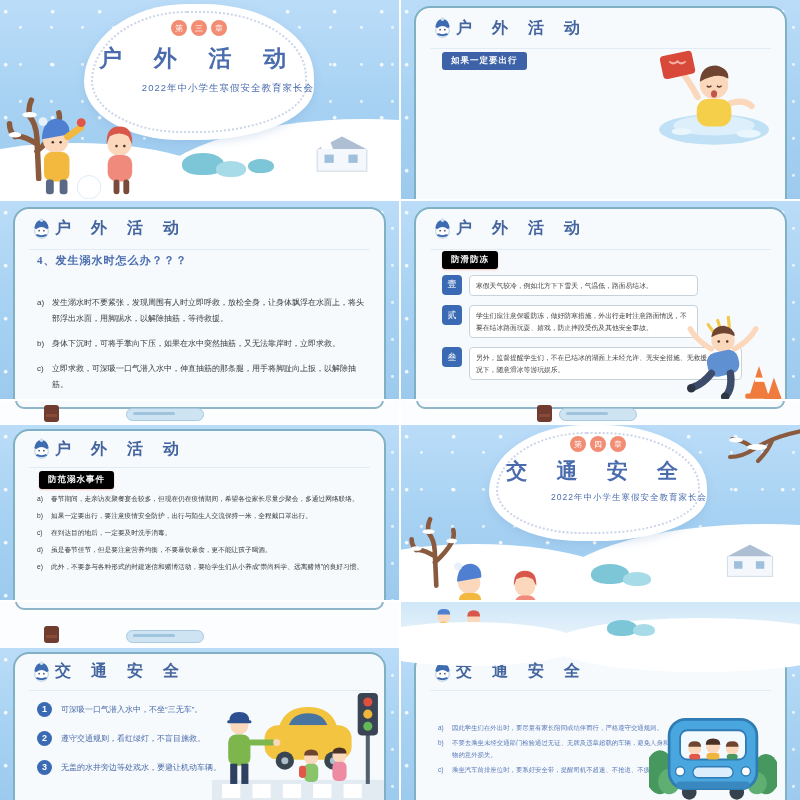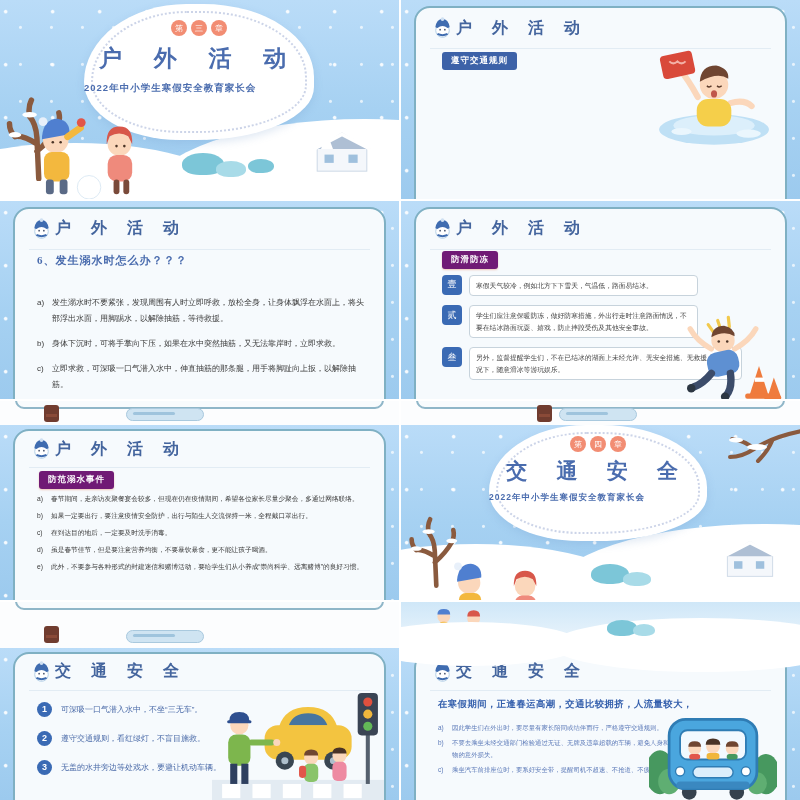--- a/index.html
+++ b/index.html
@@ -11,21 +11,21 @@
  radial-gradient(circle at 12% 22%,rgba(255,255,255,.9) 1.1px,rgba(255,255,255,0) 2.4px),
  radial-gradient(circle at 66% 74%,rgba(255,255,255,.7) 1px,rgba(255,255,255,0) 2px),
  linear-gradient(180deg,#badcf8 0%,#a6d1f2 55%,#9ccaee 100%);
  background-size:47px 53px,31px 37px,100% 100%}
 .card{position:absolute;left:13px;right:13px;top:6px;bottom:-26px;background:#f6fafd;border:2px solid #7fb0c3;border-radius:16px}
 .hline{position:absolute;left:14px;right:14px;top:40px;height:1px;background:#e2ecf4}
 .hdr{position:absolute;top:9px;left:18px;display:flex;align-items:center;gap:5px}
 .hdr-t{font-family:"Liberation Serif","DejaVu Serif",serif;font-weight:700;font-size:16px;letter-spacing:8px;color:#44659e;white-space:nowrap}
 .badge{position:absolute;color:#fff;font-size:8.5px;font-weight:700;padding:3px 9px;border-radius:3px;letter-spacing:1px;white-space:nowrap}
 .badge.b{background:#3d62a8}
-.badge.o{background:#701a75;box-shadow:0 1px 2px rgba(230,120,80,.4)}
+.badge.o{background:#000000;box-shadow:0 1px 2px rgba(230,120,80,.4)}
 .paras{position:absolute}
 .paras p{font-size:8px;line-height:1.95;color:#3a3a3a}
 .items{position:absolute}
 .itm{display:flex;gap:4px;color:#3a3a3a}
 .itm .lb{flex:0 0 11px}
 .itm .tx{flex:1}
 .cttl{position:absolute;font-family:"Liberation Serif","DejaVu Serif",serif;font-weight:700;color:#4a6cae;white-space:nowrap}
 .rows{position:absolute}
 .boxrow{display:flex;gap:7px;margin-bottom:9px}
 .numsq{flex:0 0 20px;height:20px;background:#3a6ab4;color:#fff;border-radius:4px;display:flex;align-items:center;justify-content:center;font-size:9px;align-self:flex-start}
@@ -41,21 +41,21 @@
 .cardline{position:absolute;left:15px;right:15px;top:-10px;height:18px;border:2px solid #8fb6c8;border-radius:12px;background:#f8fbfd}
 .chair{position:absolute;width:15px;height:17px;background:#703c2f;border-radius:3px}
 .chair::after{content:"";position:absolute;left:2px;right:2px;top:9px;height:3px;background:#8a4a38}
 .sled{position:absolute;width:78px;height:13px;background:#cfe4f2;border:1px solid #a9c9de;border-radius:7px}
 .sled::after{content:"";position:absolute;left:6px;top:3px;width:42px;height:3px;background:#9fc4dd;border-radius:2px}
 .cloud{position:absolute;background:#fff;border-radius:48% 52% 55% 45%/62% 58% 42% 46%;box-shadow:0 3px 8px rgba(110,150,200,.22);z-index:2}
 .cloud::before{content:"";position:absolute;inset:7px;border:2px dotted #ccd4e8;border-radius:inherit}
 .chaprow{position:relative;display:flex;justify-content:center;gap:4px}
 .chc{width:16px;height:16px;border-radius:50%;background:#f28d73;color:#fff;font-size:8px;display:flex;align-items:center;justify-content:center}
 .cov-t{position:relative;text-align:center;font-family:"Liberation Serif","DejaVu Serif",serif;font-weight:700;color:#4a6cae;white-space:nowrap}
-.cov-s{position:relative;text-align:left;font-weight:700;color:#4a6cae}
+.cov-s{position:relative;text-align:right;font-weight:400;color:#4a6cae}
 .gnd{position:absolute;left:0;right:0;bottom:0;height:16px;background:#fff;z-index:1}
 .hill{position:absolute;background:#fff;border-radius:50%;z-index:1}
 .hill.sh{background:#e4f0fa}
 .bush{position:absolute;background:#7cc6d8;border-radius:50% 50% 42% 42%;z-index:2}
 .bush.lt{background:#a8dbe8}
 .wtree{position:absolute;width:0;height:0;border-left:6px solid transparent;border-right:6px solid transparent;border-bottom:16px solid #fff;z-index:2}
 .illus{position:absolute}
 .z2{z-index:2}.z3{z-index:3}
 </style>
 </head>
@@ -126,21 +126,21 @@
           <circle cx="10" cy="16" r="8" fill="#fff" stroke="#aac9e2"></circle>
           <path d="M1.5 12 Q3 2.5 10 2 Q17 2.5 18.5 12 L16 13 Q10 8 4 13 Z" fill="#3f6cb0"></path>
           <circle cx="10" cy="2.5" r="2.2" fill="#cfe0f2"></circle>
           <circle cx="7.2" cy="15" r="1" fill="#44506a"></circle>
             <circle cx="12.8" cy="15" r="1" fill="#44506a"></circle>
           <path d="M4 20 Q10 23 16 20" stroke="#3f6cb0" stroke-width="2.4" fill="none"></path>
         </svg>
         <span class="hdr-t">户 外 活 动</span>
       </div>
       <div class="hline"></div>
-      <span class="badge b" style="top:44px;left:26px">遵守交通规则</span>
+      <span class="badge b" style="top:44px;left:26px">如果一定要出行</span>
       <div class="paras" style="top:66px;left:26px;width:206px">
       </div>
       <svg class="illus" style="right:12px;top:38px;width:122px;height:106px" viewBox="0 0 120 100">
         <ellipse cx="62" cy="80" rx="54" ry="15" fill="#bfe0f5"></ellipse>
         <ellipse cx="62" cy="76" rx="40" ry="10" fill="#dceffb"></ellipse>
         <path d="M46 48 Q36 30 29 22" stroke="#fbd7bb" stroke-width="6" fill="none" stroke-linecap="round"></path>
         <rect x="10" y="5" width="32" height="23" rx="4" fill="#d9493a" transform="rotate(-12 26 16)"></rect>
         <path d="M18 13 q4 4 8 0 q4 4 8 0" stroke="#f3b0a6" stroke-width="2" fill="none"></path>
         <path d="M78 54 Q92 50 99 57" stroke="#fbd7bb" stroke-width="6" fill="none" stroke-linecap="round"></path>
         <circle cx="62" cy="36" r="14" fill="#fbd7bb"></circle>
@@ -162,21 +162,21 @@
           <circle cx="10" cy="16" r="8" fill="#fff" stroke="#aac9e2"></circle>
           <path d="M1.5 12 Q3 2.5 10 2 Q17 2.5 18.5 12 L16 13 Q10 8 4 13 Z" fill="#3f6cb0"></path>
           <circle cx="10" cy="2.5" r="2.2" fill="#cfe0f2"></circle>
           <circle cx="7.2" cy="15" r="1" fill="#44506a"></circle>
             <circle cx="12.8" cy="15" r="1" fill="#44506a"></circle>
           <path d="M4 20 Q10 23 16 20" stroke="#3f6cb0" stroke-width="2.4" fill="none"></path>
         </svg>
         <span class="hdr-t">户 外 活 动</span>
       </div>
       <div class="hline"></div>
-      <div class="cttl" style="top:44px;left:22px;font-size:11px;letter-spacing:1px">6、发生溺水时怎么办？？？</div>
+      <div class="cttl" style="top:44px;left:22px;font-size:11px;letter-spacing:1px">4、发生溺水时怎么办？？？</div>
       <div class="items" style="top:86px;left:22px;right:14px">
         <div class="itm" style="font-size:8px;line-height:2;margin-bottom:9px">
           <span class="lb">a)</span>
           <span class="tx">发生溺水时不要紧张，发现周围有人时立即呼救，放松全身，让身体飘浮在水面上，将头部浮出水面，用脚踢水，以解除抽筋，等待救援。</span>
         </div>
         <div class="itm" style="font-size:8px;line-height:2;margin-bottom:9px">
           <span class="lb">b)</span>
           <span class="tx">身体下沉时，可将手掌向下压，如果在水中突然抽筋，又无法靠岸时，立即求救。</span>
         </div>
         <div class="itm" style="font-size:8px;line-height:2">
@@ -435,21 +435,20 @@
             <circle cx="10" cy="16" r="8" fill="#fff" stroke="#aac9e2"></circle>
             <path d="M1.5 12 Q3 2.5 10 2 Q17 2.5 18.5 12 L16 13 Q10 8 4 13 Z" fill="#3f6cb0"></path>
             <circle cx="10" cy="2.5" r="2.2" fill="#cfe0f2"></circle>
             <circle cx="7.2" cy="15" r="1" fill="#44506a"></circle>
               <circle cx="12.8" cy="15" r="1" fill="#44506a"></circle>
             <path d="M4 20 Q10 23 16 20" stroke="#3f6cb0" stroke-width="2.4" fill="none"></path>
           </svg>
           <span class="hdr-t">交 通 安 全</span>
         </div>
         <div class="hline" style="top:36px"></div>
-        <div class="lead" style="top:44px;left:22px">在寒假期间，正逢春运高潮，交通比较拥挤，人流量较大，</div>
         <div class="items" style="top:68px;left:22px;width:238px">
           <div class="itm" style="font-size:6.4px;line-height:1.8;margin-bottom:4px;color:#5b79b8">
             <span class="lb" style="flex-basis:10px">a)</span>
             <span class="tx">因此学生们在外出时，要尽量有家长陪同或结伴而行，严格遵守交通规则。</span>
           </div>
           <div class="itm" style="font-size:6.4px;line-height:1.8;margin-bottom:4px;color:#5b79b8">
             <span class="lb" style="flex-basis:10px">b)</span>
             <span class="tx">不要去乘坐未经交通部门检验通过无证、无牌及违章超载的车辆，避免人身和财物的意外损失。</span>
           </div>
           <div class="itm" style="font-size:6.4px;line-height:1.8;color:#5b79b8">

